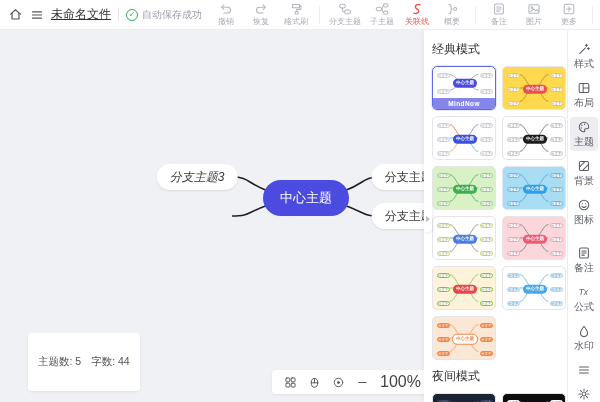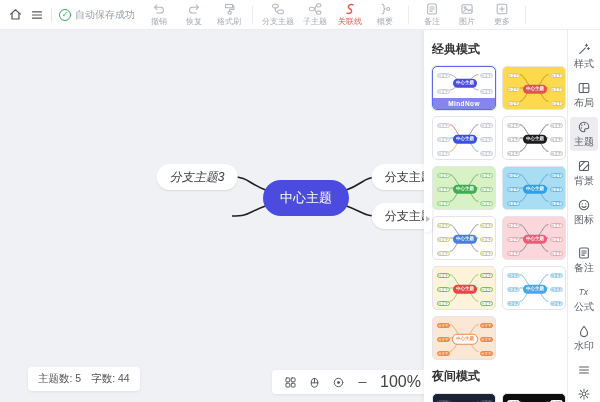--- a/index.html
+++ b/index.html
@@ -22,29 +22,29 @@
   .tool.active{color:#e8564e;}
   .tool.active .tlabel{color:#e8564e;}
   .tsep{width:1px;height:18px;background:#ececf0;margin:0 2px;}
 
   
   .canvas{position:absolute;top:30px;left:0;right:33px;bottom:0;background:#f0f1f5;}
   .map-lines{position:absolute;inset:0;width:100%;height:100%;}
   .center-node{position:absolute;transform:translate(-50%,-50%);background:#4b4be0;color:#fff;border-radius:18px;height:36px;line-height:36px;padding:0 17px;font-size:13px;font-weight:500;white-space:nowrap;cursor:pointer;}
   .branch{position:absolute;transform:translate(-50%,-50%);background:#fff;border-radius:13px;height:26px;line-height:26px;padding:0 13px;font-size:12px;color:#3a3a3e;box-shadow:0 1px 2px rgba(0,0,0,.10);white-space:nowrap;cursor:pointer;}
 
-  .stats{position:absolute;left:28px;bottom:11px;background:#fff;border-radius:4px;padding:5px 10px;font-size:10.5px;color:#555;display:flex;gap:10px;box-shadow:0 1px 3px rgba(0,0,0,.07);}
+  .stats{position:absolute;left:28px;bottom:11px;background:#fff;border-radius:4px;padding:22px 10px;font-size:10.5px;color:#555;display:flex;gap:10px;box-shadow:0 1px 3px rgba(0,0,0,.07);}
   .controls{position:absolute;left:272px;bottom:8px;height:24px;background:#fff;border-radius:4px;display:flex;align-items:center;gap:11px;padding:0 12px;color:#55585e;box-shadow:0 1px 3px rgba(0,0,0,.07);}
   .ctrl{display:flex;align-items:center;justify-content:center;cursor:pointer;color:#55585e;}
   .ctrl svg{width:13px;height:13px;}
   .zoom-level{font-size:16px;color:#444;cursor:default;}
 
   
   .panel{position:absolute;top:30px;right:33px;width:143px;bottom:0;background:#fff;box-shadow:-1px 0 5px rgba(0,0,0,.06);padding:8px 7px 0 8px;overflow:hidden;z-index:5;}
-  .sec-title{font-size:12px;font-weight:bold;color:#333;margin:3px 0 8px;}
+  .sec-title{font-size:12px;font-weight:normal;color:#333;margin:3px 0 8px;}
   .thumb-grid{display:grid;grid-template-columns:64px 64px;gap:6px;margin-bottom:8px;}
   .thumb{position:relative;width:64px;height:44px;border-radius:5px;border:1px solid #e4e4ea;overflow:hidden;cursor:pointer;}
   .thumb.selected{border:1.5px solid #5a6ae8;box-shadow:0 0 0 1px rgba(90,106,232,.15);}
   .mini-lines{position:absolute;inset:0;width:100%;height:100%;}
   .mini-center{position:absolute;left:32px;transform:translate(-50%,-50%);border-radius:5px;font-size:4.5px;font-weight:bold;padding:2px 3px;white-space:nowrap;line-height:1;}
   .mini-node{position:absolute;width:13px;height:5px;border-radius:2.5px;font-size:3.5px;line-height:5px;text-align:center;overflow:hidden;white-space:nowrap;}
   .mini-banner{position:absolute;left:0;right:0;bottom:0;height:11px;color:#fff;font-size:6.5px;font-weight:bold;text-align:center;line-height:11px;letter-spacing:.4px;}
   .panel-handle{position:absolute;left:-1px;top:176px;width:9px;height:26px;background:#fff;border-radius:0 4px 4px 0;box-shadow:1px 1px 3px rgba(0,0,0,.08);display:flex;align-items:center;justify-content:center;cursor:pointer;z-index:6;}
   .panel-handle::after{content:"";width:0;height:0;border-top:3.5px solid transparent;border-bottom:3.5px solid transparent;border-left:4px solid #b8bcc4;}
 
@@ -65,20 +65,21 @@
       <svg width="15" height="15" viewBox="0 0 16 16" fill="none" stroke="currentColor" stroke-width="1.3" stroke-linecap="round" stroke-linejoin="round">
           <path d="M2.8 7.6 L8 3 L13.2 7.6"></path>
           <path d="M4.3 6.8 V12.8 H11.7 V6.8"></path>
         </svg>
     </span>
     <span class="ic" style="color:#55585e;">
       <svg width="14" height="14" viewBox="0 0 16 16" fill="none" stroke="currentColor" stroke-width="1.3" stroke-linecap="round">
           <path d="M2.8 4.4 H13.2 M2.8 8 H13.2 M2.8 11.6 H13.2"></path>
         </svg>
     </span>
+    <span class="doc-title">未命名文件</span>
     <span class="vsep"></span>
     <span class="autosave">
       <span class="check-circle">✓</span>
       <span class="autosave-text">自动保存成功</span>
     </span>
   </div>
   <div class="tb-tools" id="tools">
       <div class="tool">
         <span class="ic">
           <svg viewBox="0 0 16 16" fill="none" stroke="currentColor" stroke-width="1.2" stroke-linecap="round" stroke-linejoin="round">

